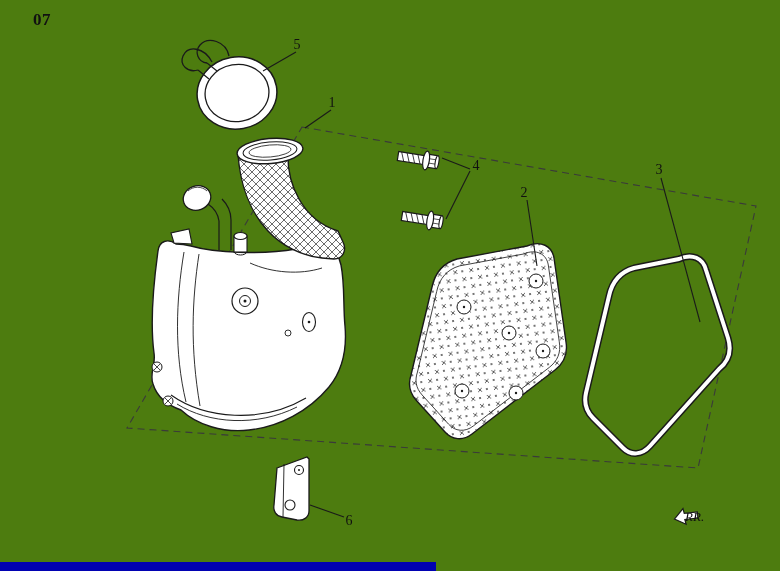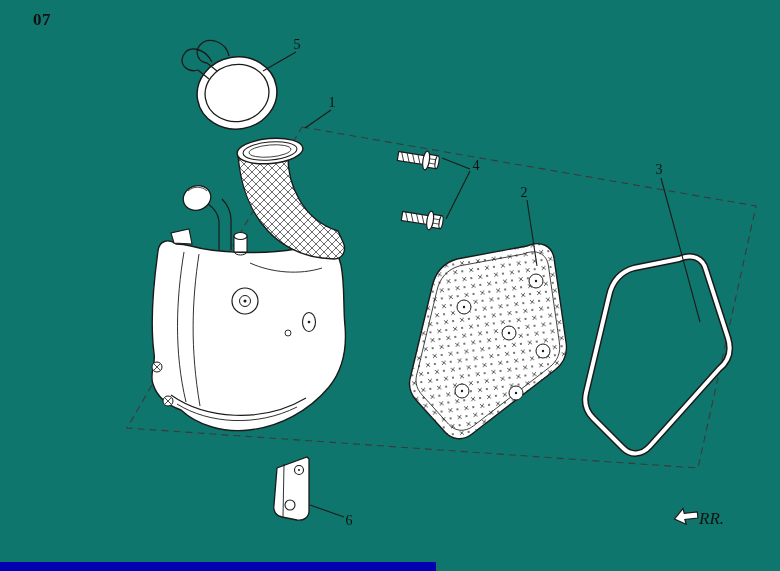--- a/index.html
+++ b/index.html
@@ -1,31 +1,31 @@
 <!DOCTYPE html>
 <html><head>
 <meta charset="utf-8">
 <style>
   html,body{margin:0;padding:0;background:#fff;}
   .stage{
-    position:relative;width:780px;height:571px;background:#0f766e;
+    position:relative;width:780px;height:571px;background:#4d7c0f;
     font-family:"Liberation Serif",serif;color:#111;overflow:hidden;
   }
   .title-row{
     position:absolute;left:33px;top:10px;display:flex;gap:14px;
     font-weight:bold;font-size:17px;letter-spacing:.4px;color:#111;
   }
   svg.diagram{position:absolute;left:0;top:0;}
   .callout{
     position:absolute;transform:translate(-50%,-50%);
     font-size:14px;line-height:1;color:#111;
   }
   .rr-label{
-    position:absolute;left:699px;top:509px;
-    font-style:italic;font-size:17px;color:#111;text-align:right;
+    position:absolute;left:685px;top:509px;
+    font-style:italic;font-size:13px;color:#111;text-align:right;
   }
   .footer-bar{
     position:absolute;left:0;top:562px;width:436px;height:9px;
     background:#0101b2;
   }
 </style>
 </head>
 <body>
 
 <div class="stage">

